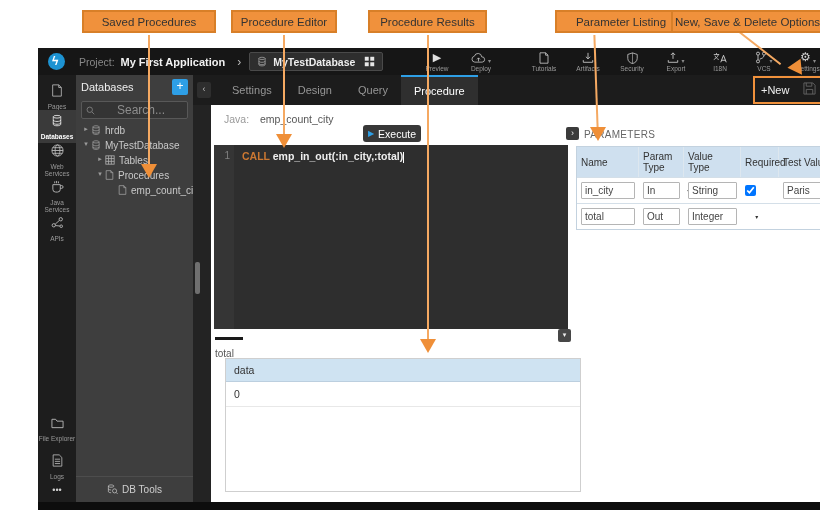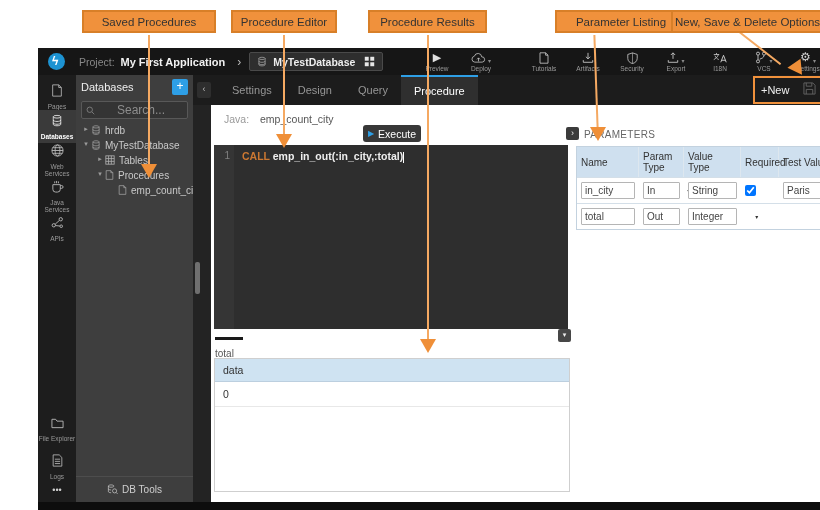--- a/index.html
+++ b/index.html
@@ -85,21 +85,21 @@
   .codeline{padding:5px 0 0 8px;font-size:10.5px;font-weight:bold;color:#efefef;white-space:pre;}
   .kw{color:#cc7832;}
   .cur{display:inline-block;width:1px;height:11px;background:#fff;vertical-align:middle;}
   .collapsebtn{position:absolute;left:347px;top:224px;width:13px;height:13px;background:#474747;border-radius:2px;
                color:#eee;font-size:7px;text-align:center;line-height:12px;}
 
   
   .restab{position:absolute;left:4px;top:232px;}
   .resbar{width:28px;height:3px;background:#1a1a1a;margin-bottom:3px;}
   .restab span{font-size:10px;color:#555;}
-  .restable{position:absolute;left:3px;top:253px;width:356px;height:134px;border:1px solid #cfcfcf;background:#fff;}
+  .restable{position:absolute;left:14px;top:253px;width:356px;height:134px;border:1px solid #cfcfcf;background:#fff;}
   .reshead{height:23px;background:#cfe3f2;color:#333;font-size:10.5px;display:flex;align-items:center;padding-left:8px;
            border-bottom:1px solid #bccfdf;}
   .resrow{height:25px;color:#333;font-size:10.5px;display:flex;align-items:center;padding-left:8px;
           border-bottom:1px solid #e8e8e8;}
 
   
   .pexp{position:absolute;left:355px;top:22px;width:13px;height:13px;background:#3b3b3b;border-radius:2px;color:#eee;
         font-size:9px;text-align:center;line-height:12px;}
   .ptitle{position:absolute;left:373px;top:24px;font-size:10px;color:#666;letter-spacing:.3px;}
   .ptable{position:absolute;left:365px;top:41px;width:274px;border:1px solid #c3d2df;font-size:10px;color:#333;}

